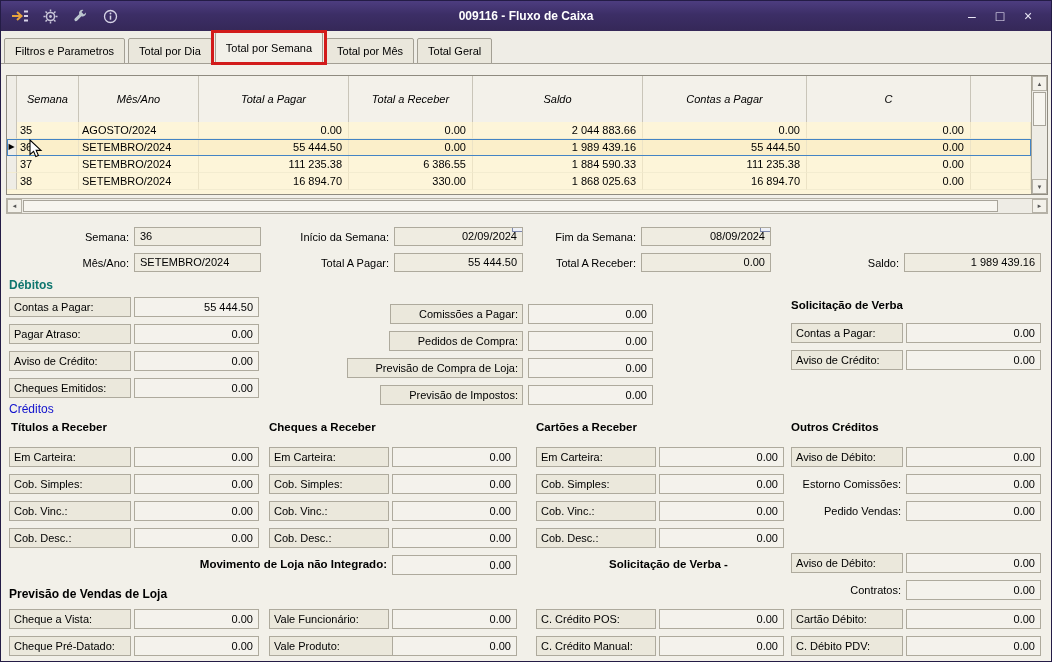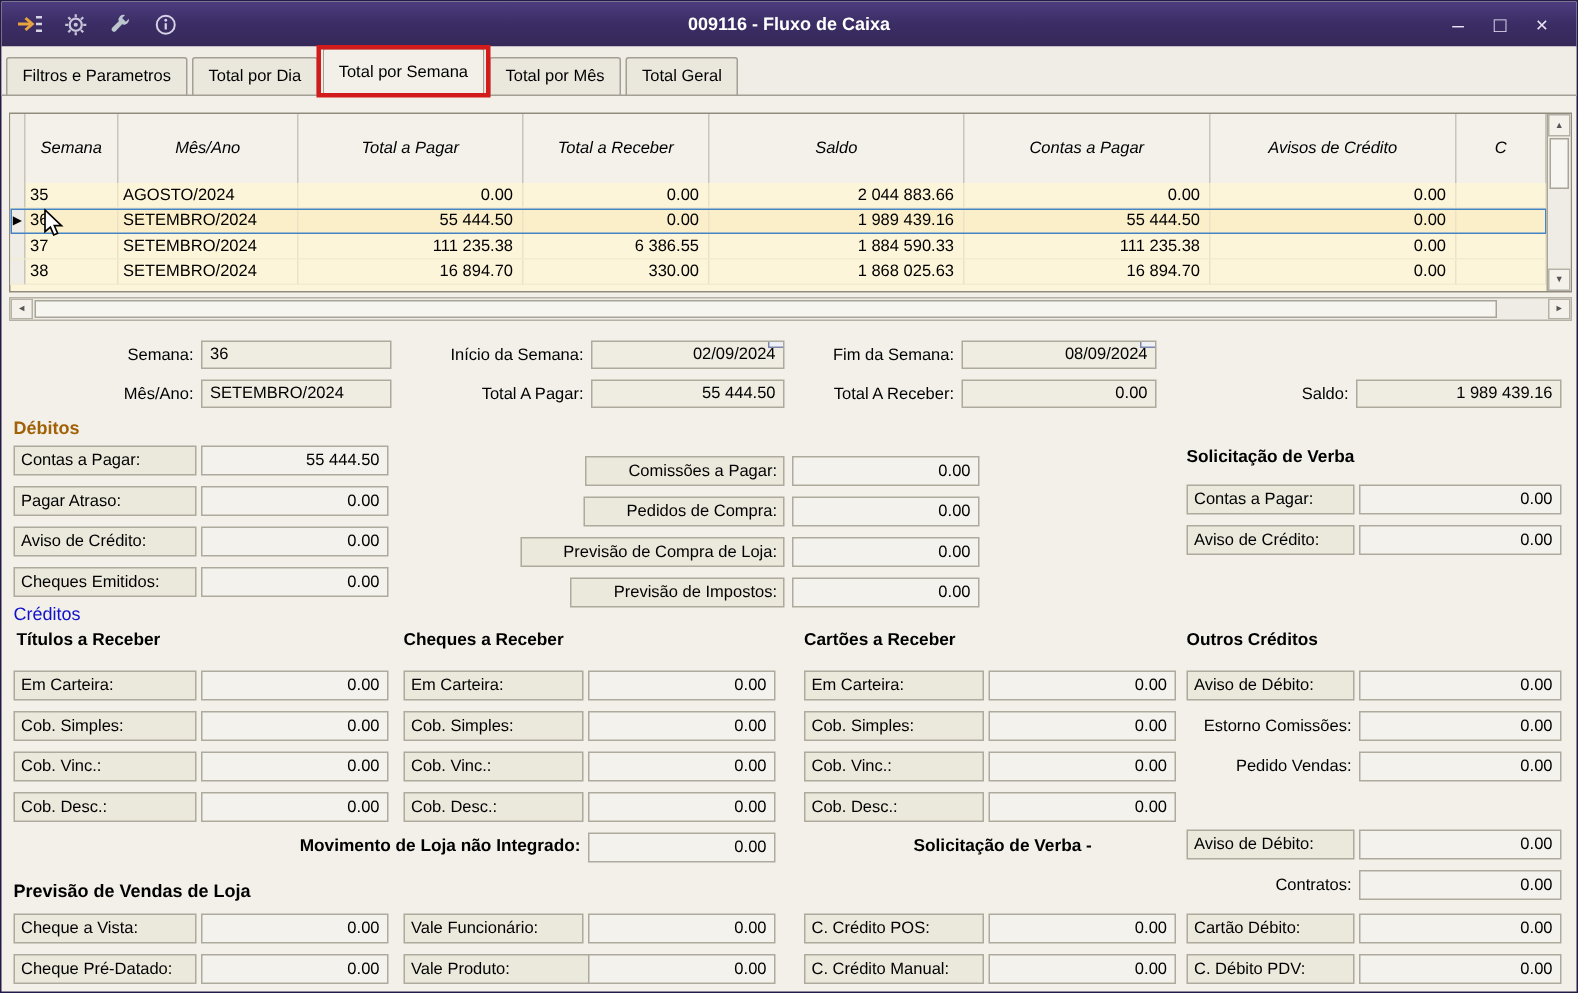--- a/index.html
+++ b/index.html
@@ -57,21 +57,21 @@
   .plain.r { text-align:right; }
   .bl { position:absolute; height:20px; line-height:18px; background:#ebe8dc; border:1px solid #aeaa9d;
     padding:0 4px; box-sizing:border-box; white-space:nowrap; overflow:hidden; font-size:11px; }
   .bl.ra { text-align:left;padding-left:28px; }
   .bv { position:absolute; height:20px; line-height:18px; background:#f4f2ec; border:1px solid #aeaa9d;
     padding:0 5px; box-sizing:border-box; text-align:right; white-space:nowrap; overflow:hidden; font-size:11px; }
   .bv.sm { height:19px; line-height:17px; background:#efece1; }
   .bv.left { text-align:left; }
   .bvt { display:inline; }
   .cal { position:absolute; top:-7px; right:-2px; width:12px; height:11px; background:#eef0f6; border:1px solid #7c86ad; box-sizing:border-box; }
-  .sec-red { position:absolute; font-weight:bold; font-size:12px; color:#a16207; }
+  .sec-red { position:absolute; font-weight:bold; font-size:12px; color:#0f766e; }
   .sec-blue { position:absolute; font-weight:normal; font-size:12px; color:#1111cc; }
   .t-bold { position:absolute; font-weight:bold; font-size:11.5px; white-space:nowrap; }
   .cursor { position:absolute; left:28px; top:138px; z-index:9; pointer-events:none; }
 </style>
 </head>
 <body>
 
 <div class="window">
 
   <div class="titlebar">
@@ -134,21 +134,20 @@
 
   <div class="grid">
     <div class="grid-header">
       <div class="gh ind"></div>
       <div class="gh">Semana</div>
       <div class="gh">Mês/Ano</div>
       <div class="gh">Total a Pagar</div>
       <div class="gh">Total a Receber</div>
       <div class="gh">Saldo</div>
       <div class="gh">Contas a Pagar</div>
-      <div class="gh">Avisos de Crédito</div>
       <div class="gh">C</div>
     </div>
     <div class="grid-body">
       <div class="grow">
         <div class="gc ind"></div>
         <div class="gc">35</div>
         <div class="gc">AGOSTO/2024</div>
         <div class="gc num">0.00</div>
         <div class="gc num">0.00</div>
         <div class="gc num">2 044 883.66</div>

